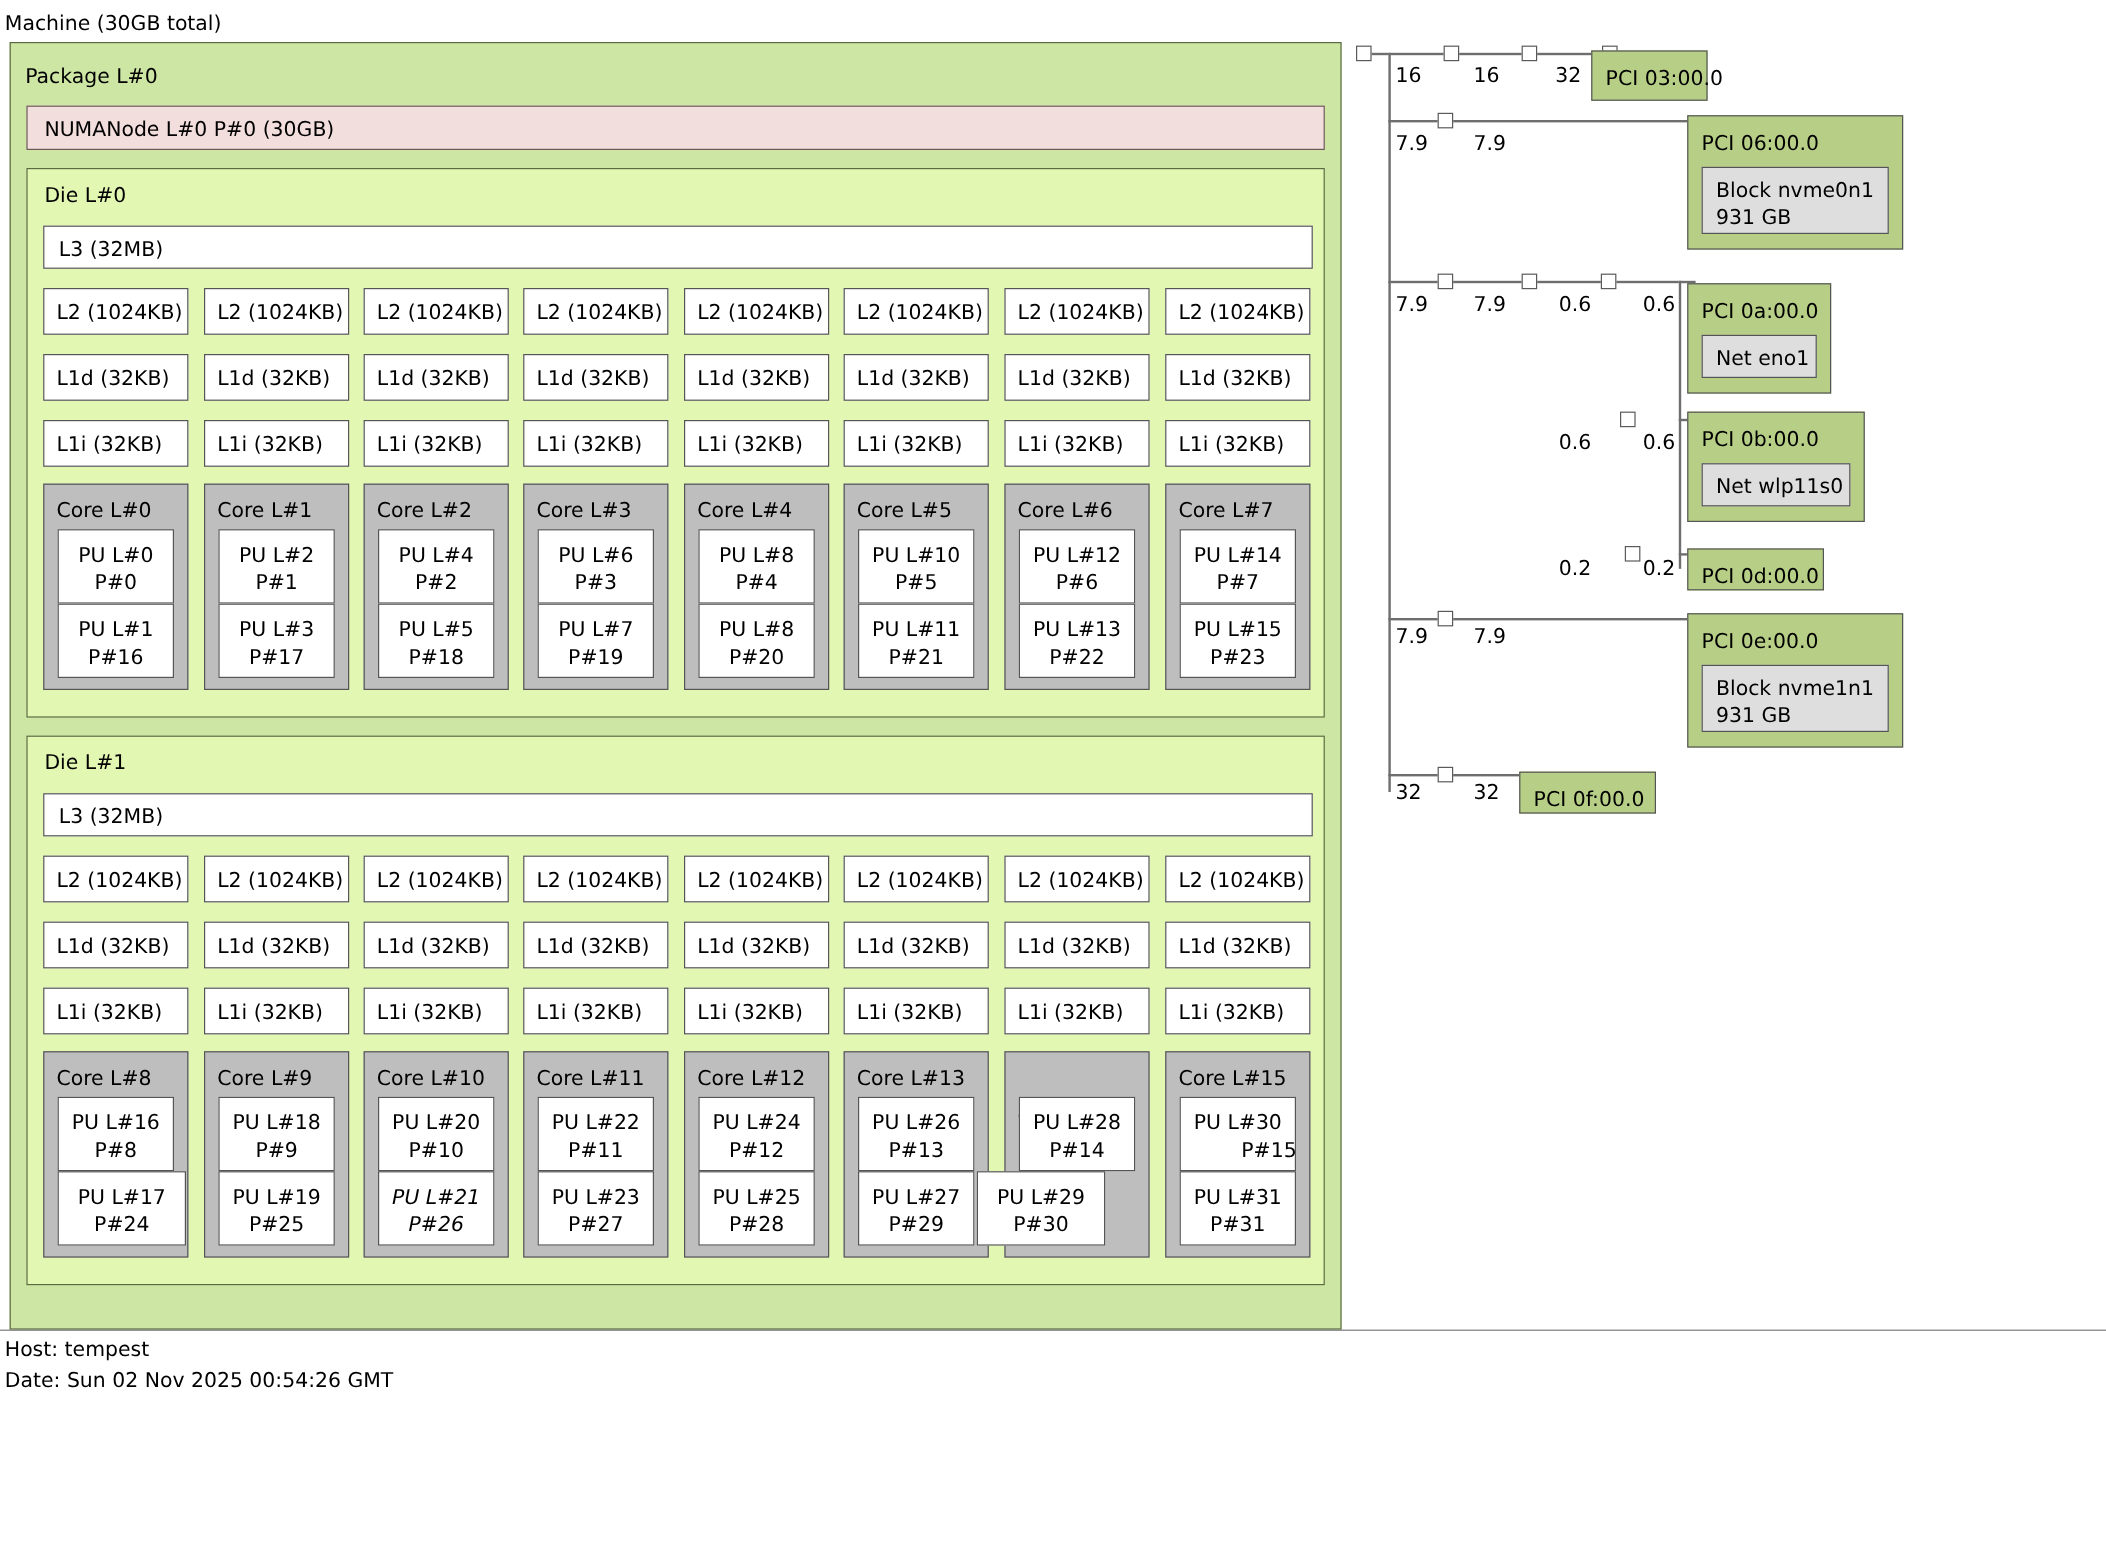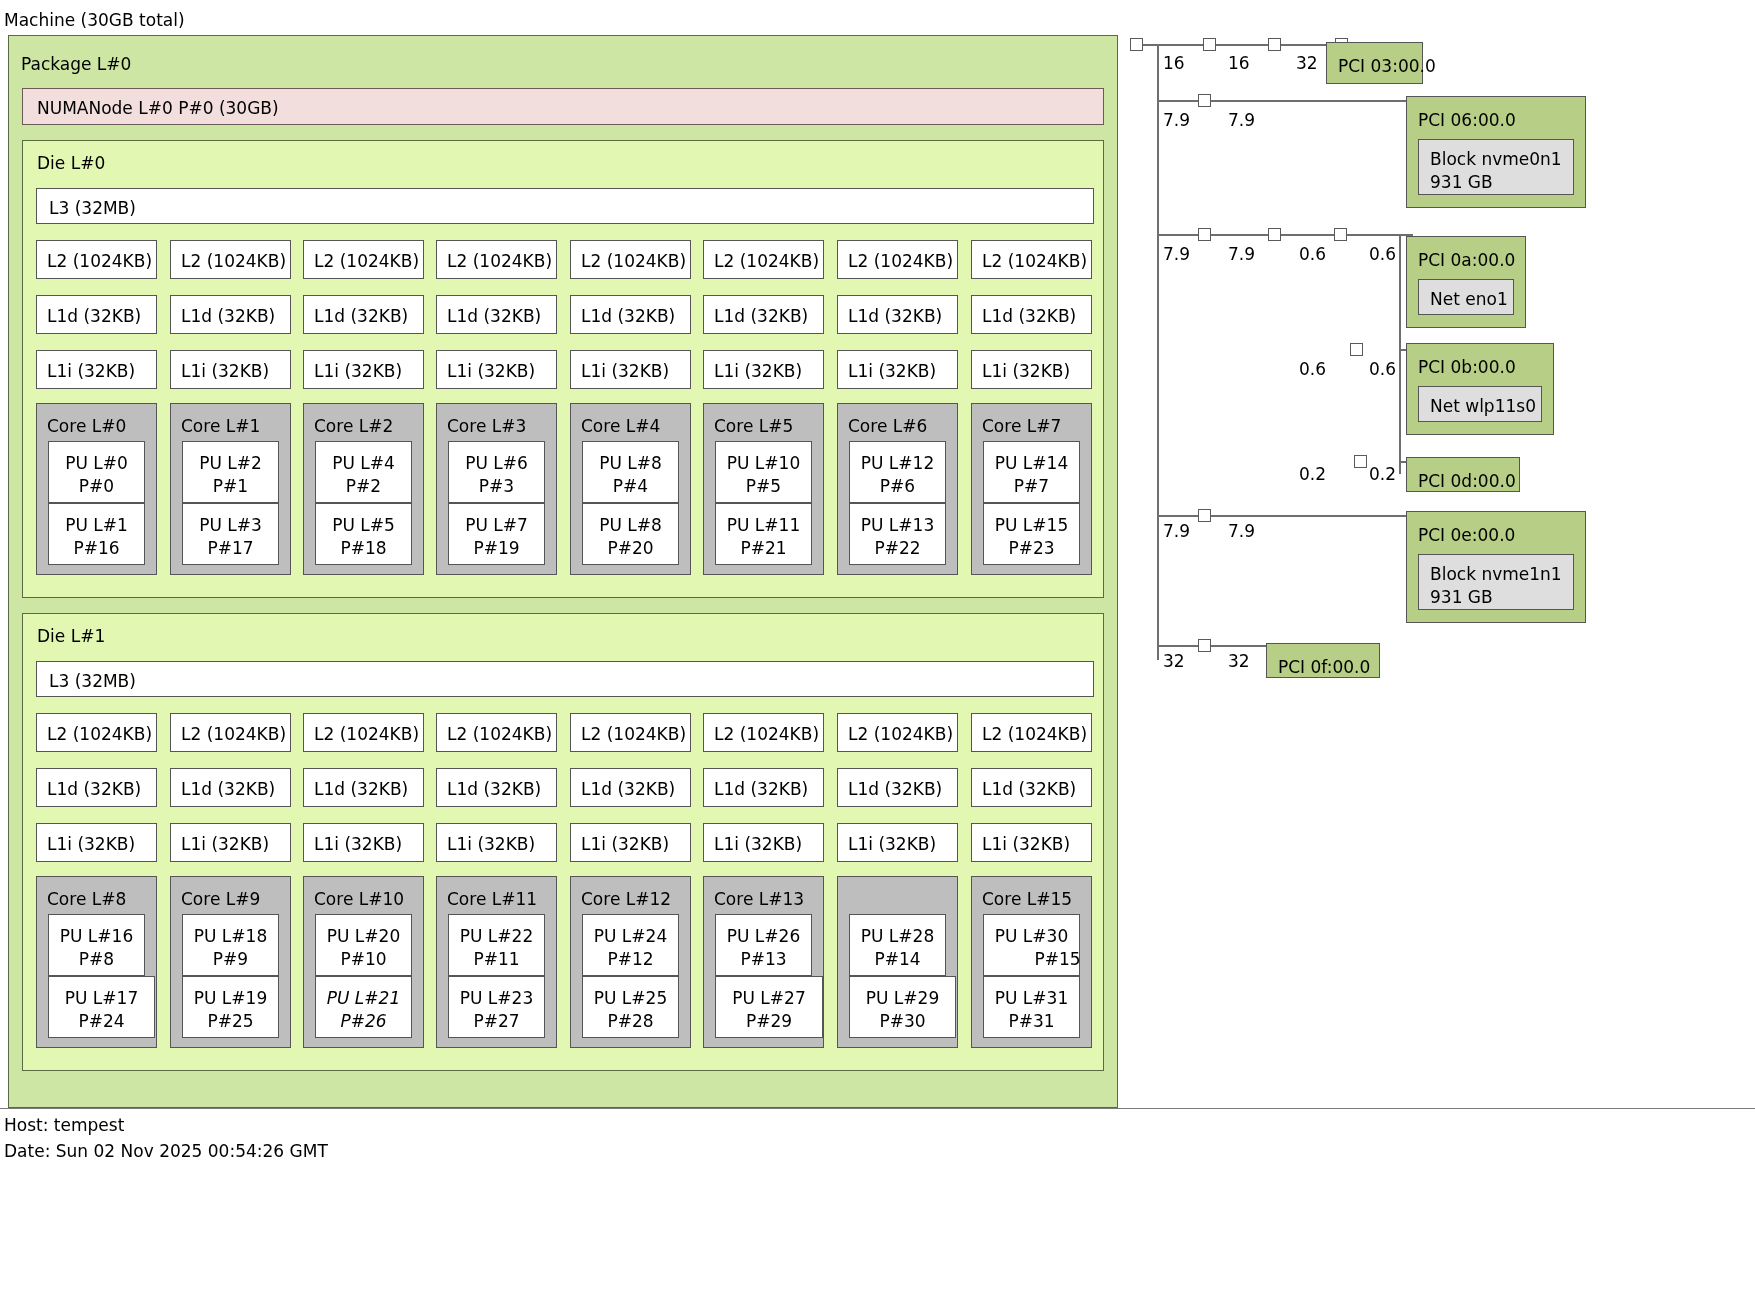--- a/index.html
+++ b/index.html
@@ -381,41 +381,41 @@
     <div class="box cache" style="left: 703px; top: 823px; width: 121px; height: 39px;">
       <div class="lbl" style="left:10px; top:12px;">L1i (32KB)</div>
     </div>
     <div class="box core" style="left: 703px; top: 876px; width: 121px; height: 172px;">
       <div class="lbl" style="left: 10px; top: 14px;">Core L#13</div>
     </div>
     <div class="box pu" style="left: 715px; top: 914px; width: 97px; height: 62px;">
       <div class="lbl" style="top: 13px;">PU L#26</div>
       <div class="lbl" style="top: 36px;">P#13</div>
     </div>
-    <div class="box pu" style="left: 715px; top: 976px; width: 108px; height: 62px;">
+    <div class="box pu" style="left: 715px; top: 976px; width: 97px; height: 62px;">
       <div class="lbl" style="top: 13px;">PU L#27</div>
       <div class="lbl" style="top: 36px;">P#29</div>
     </div>
     <div class="box cache" style="left: 837px; top: 713px; width: 121px; height: 39px;">
       <div class="lbl" style="left:10px; top:12px;">L2 (1024KB)</div>
     </div>
     <div class="box cache" style="left: 837px; top: 768px; width: 121px; height: 39px;">
       <div class="lbl" style="left:10px; top:12px;">L1d (32KB)</div>
     </div>
     <div class="box cache" style="left: 837px; top: 823px; width: 121px; height: 39px;">
       <div class="lbl" style="left:10px; top:12px;">L1i (32KB)</div>
     </div>
     <div class="box core" style="left: 837px; top: 876px; width: 121px; height: 172px;">
       <div class="lbl" style="left: 10px; top: 14px; margin-top: 32px;">Core L#14</div>
     </div>
     <div class="box pu" style="left: 849px; top: 914px; width: 97px; height: 62px;">
       <div class="lbl" style="top: 13px;">PU L#28</div>
       <div class="lbl" style="top: 36px;">P#14</div>
     </div>
-    <div class="box pu" style="left: 849px; top: 976px; width: 107px; height: 62px;">
+    <div class="box pu" style="left: 814px; top: 976px; width: 107px; height: 62px;">
       <div class="lbl" style="top: 13px;">PU L#29</div>
       <div class="lbl" style="top: 36px;">P#30</div>
     </div>
     <div class="box cache" style="left: 971px; top: 713px; width: 121px; height: 39px;">
       <div class="lbl" style="left:10px; top:12px;">L2 (1024KB)</div>
     </div>
     <div class="box cache" style="left: 971px; top: 768px; width: 121px; height: 39px;">
       <div class="lbl" style="left:10px; top:12px;">L1d (32KB)</div>
     </div>
     <div class="box cache" style="left: 971px; top: 823px; width: 121px; height: 39px;">

